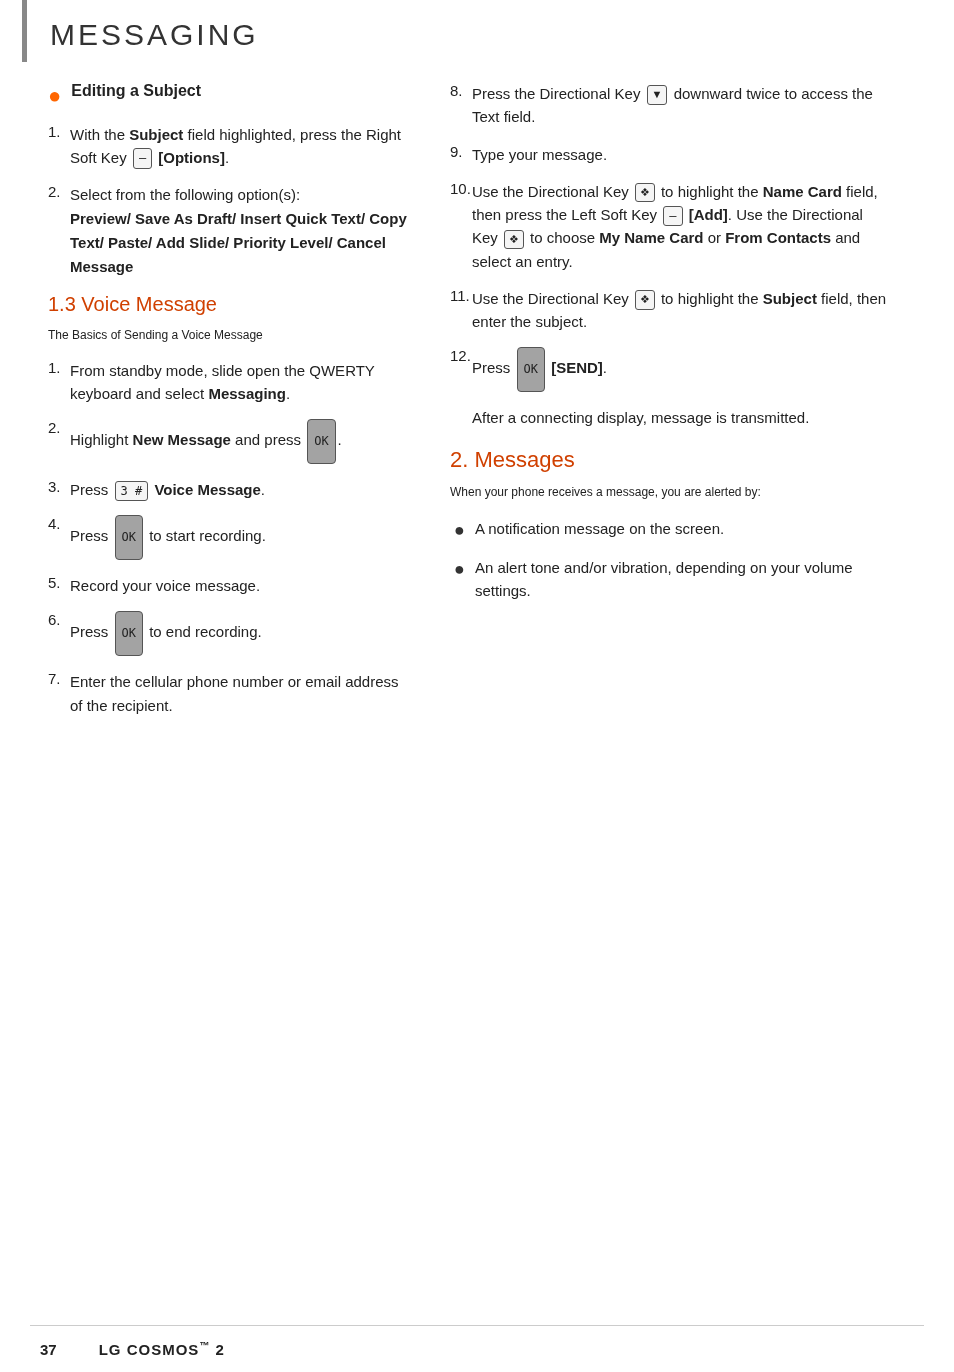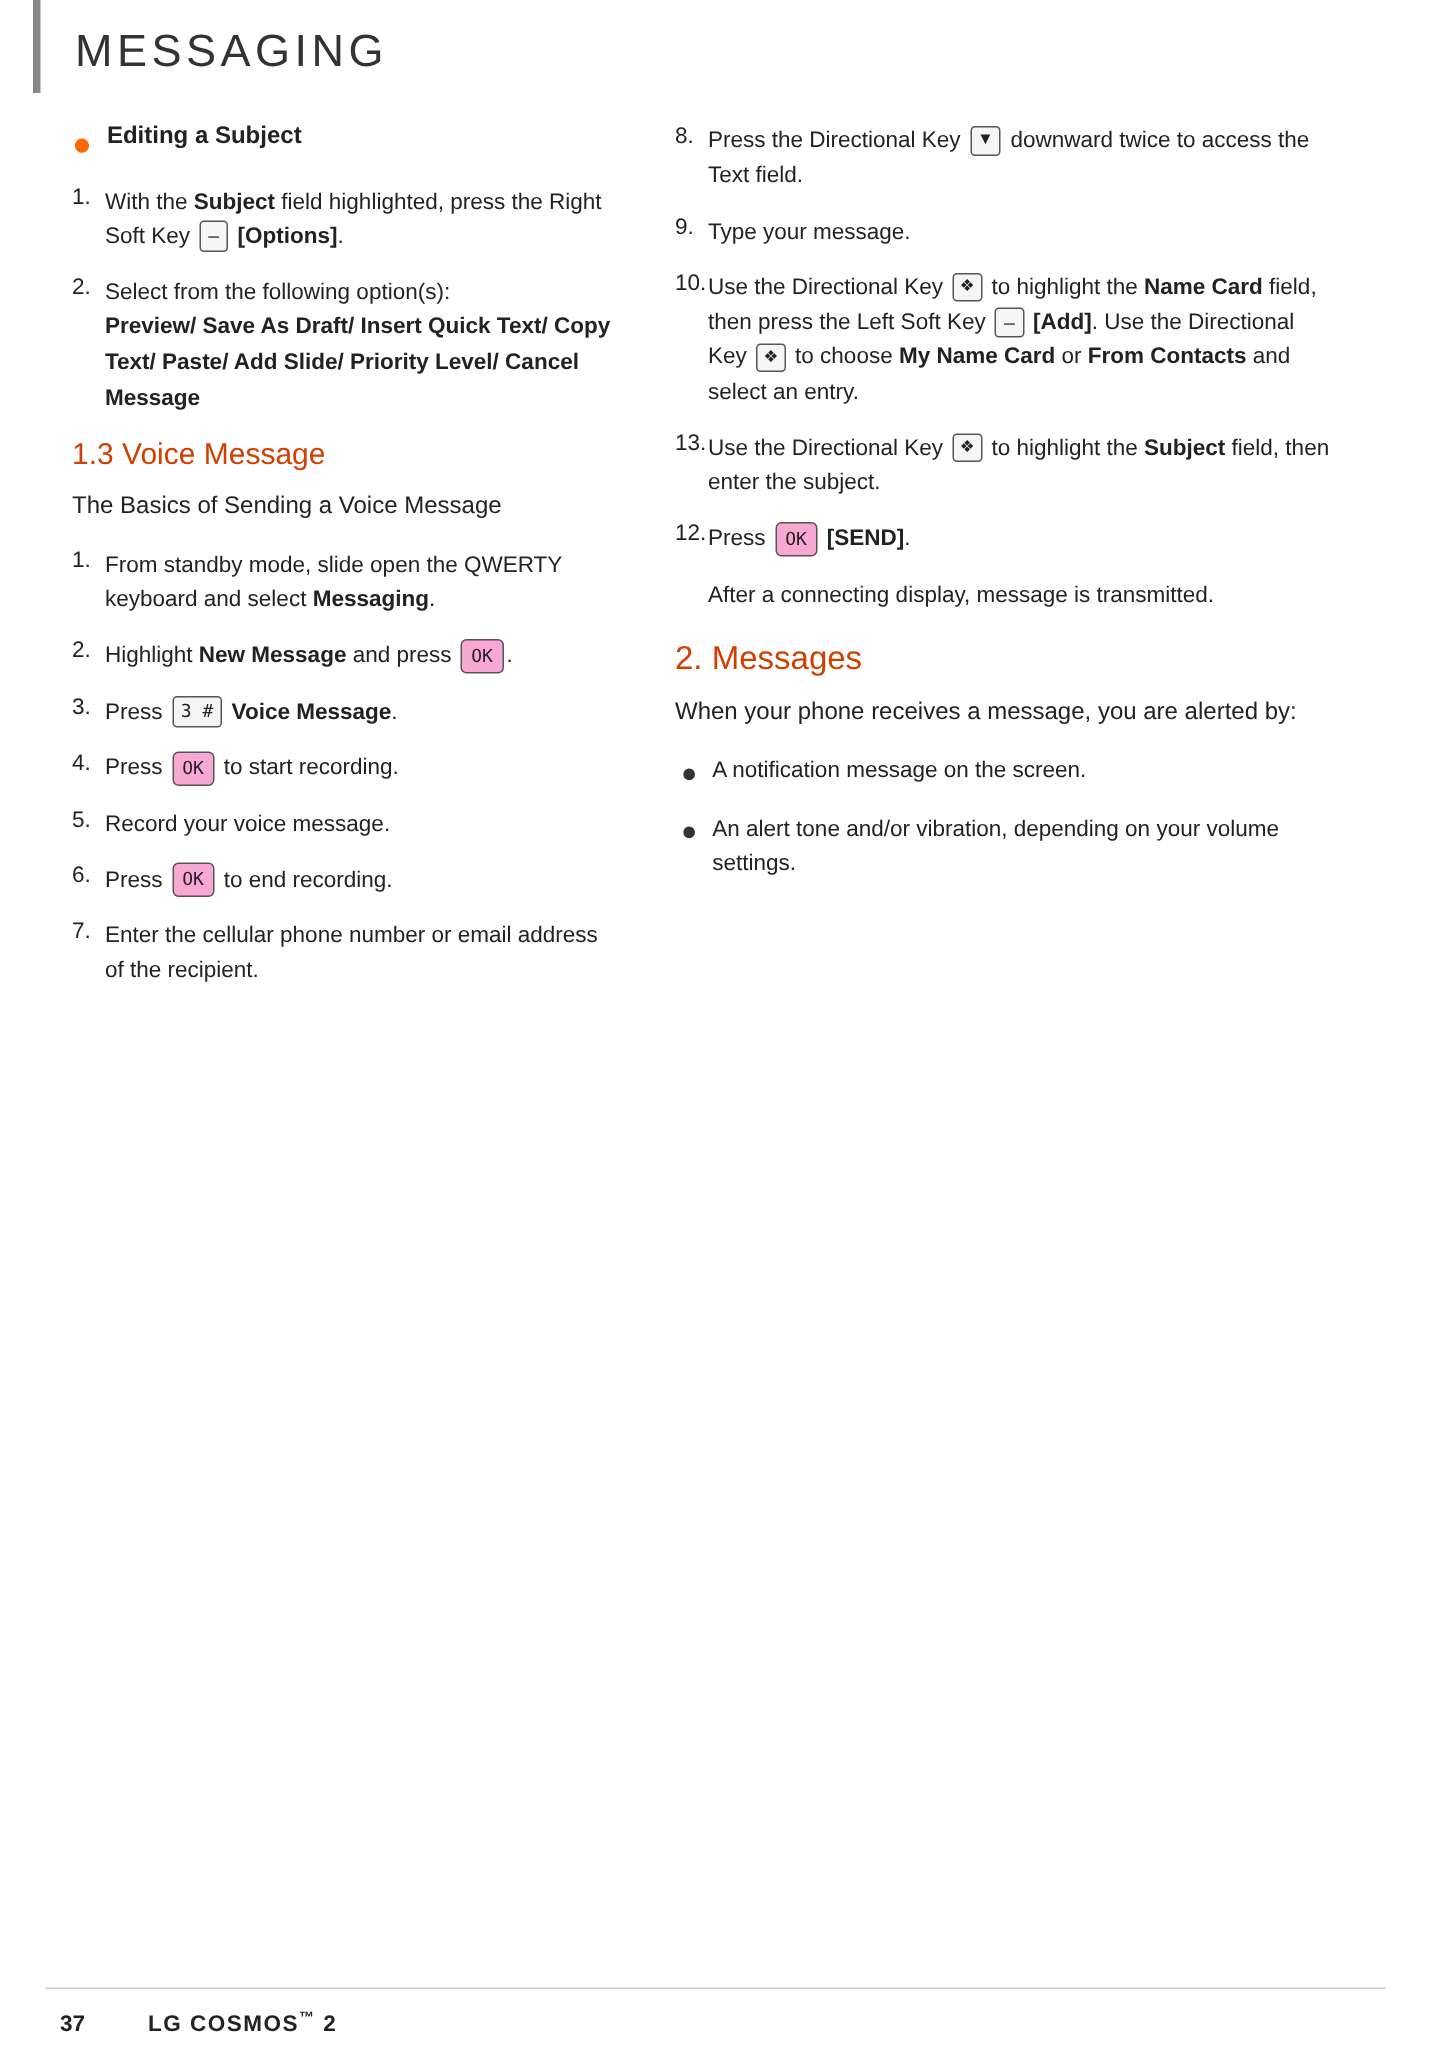--- a/index.html
+++ b/index.html
@@ -100,21 +100,21 @@
       font-size: 15px;
       line-height: 1.6;
     }
     .section-heading {
       font-size: 20px;
       color: #d04000;
       font-weight: normal;
       margin: 8px 0 10px 0;
     }
     .section-intro {
-      font-size: 16px;
+      font-size: 12px;
       line-height: 1.6;
       margin-bottom: 14px;
       color: #222;
     }
     
     .key-icon {
       display: inline-block;
       border: 1.5px solid #555;
       border-radius: 3px;
       padding: 1px 5px;
@@ -123,24 +123,24 @@
       background: #f5f5f5;
       color: #222;
       vertical-align: middle;
       margin: 0 2px;
       line-height: 1.4;
     }
     .key-icon-round {
       display: inline-block;
       border: 1.5px solid #555;
       border-radius: 4px;
-      padding: 2px 6px;
+      padding: 13px 6px;
       font-size: 12px;
       font-family: monospace;
-      background: #f9a8d4;
+      background: #a3a3a3;
       color: #222;
       vertical-align: middle;
       margin: 0 2px;
       line-height: 1.4;
     }
     .dir-key {
       display: inline-block;
       border: 1.5px solid #555;
       border-radius: 3px;
       padding: 1px 4px;
@@ -311,21 +311,21 @@
       </div>
 
       <div class="numbered-item">
         <span class="num">10.</span>
         <span class="item-text">
           Use the Directional Key <span class="dir-key">❖</span> to highlight the <b>Name Card</b> field, then press the Left Soft Key <span class="key-icon">—</span> <b>[Add]</b>. Use the Directional Key <span class="dir-key">❖</span> to choose <b>My Name Card</b> or <b>From Contacts</b> and select an entry.
         </span>
       </div>
 
       <div class="numbered-item">
-        <span class="num">13.</span>
+        <span class="num">11.</span>
         <span class="item-text">
           Use the Directional Key <span class="dir-key">❖</span> to highlight the <b>Subject</b> field, then enter the subject.
         </span>
       </div>
 
       <div class="numbered-item">
         <span class="num">12.</span>
         <span class="item-text">
           Press <span class="key-icon-round">OK</span> <b>[SEND]</b>.
         </span>

